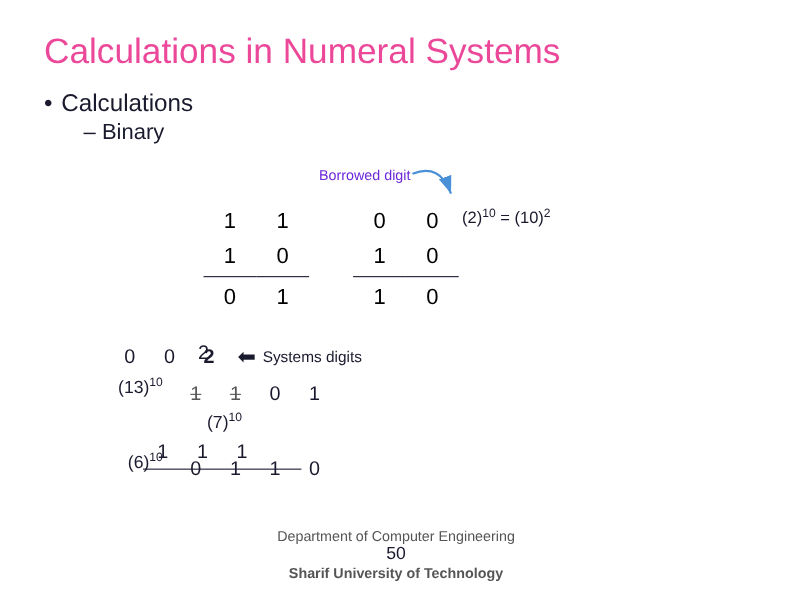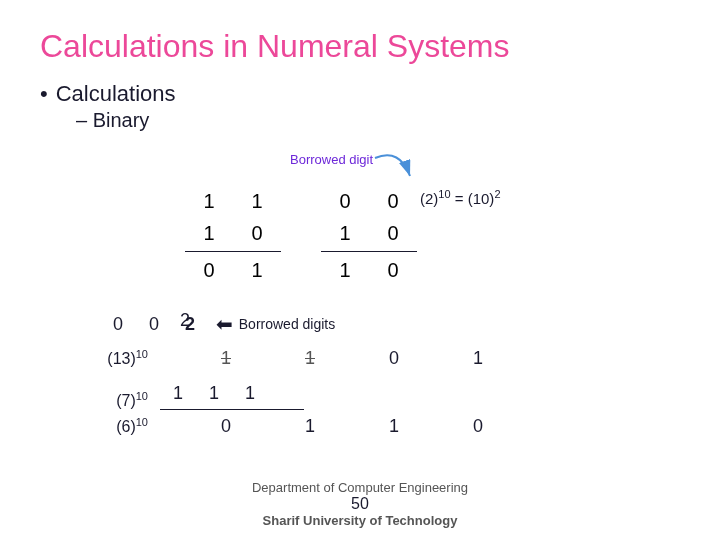--- a/index.html
+++ b/index.html
@@ -115,23 +115,21 @@
       font-size: 20px;
       color: #1a1a2e;
       margin-right: 6px;
     }
     .number-rows {
       margin-top: 4px;
     }
     .num-row {
       display: flex;
       flex-direction: row;
-      align-items: center;
       height: 32px;
-      gap: 48px;
     }
     .num-label {
       width: 60px;
       font-size: 16px;
       color: #1a1a2e;
       text-align: right;
       padding-right: 12px;
     }
     .num-cell {
       width: 36px;
@@ -257,35 +255,35 @@
 <div class="two-label">2</div>
 
 <div class="bottom-section">
 
   <div class="carry-row" style="margin-left:0;">
     <div class="carry-cell">0</div>
     <div class="carry-cell">0</div>
     <div class="carry-cell" style="font-weight:600;">2</div>
     <div class="borrowed-digits-label">
       <span class="arrow-left">⬅</span>
-      <span>Borrowed digits</span>
+      <span>Systems digits</span>
     </div>
   </div>
 
   <div class="number-rows">
 
     <div class="num-row">
       <div class="num-label">(13)<span class="superscript">10</span></div>
       <div class="num-cell crossed">1</div>
       <div class="num-cell crossed">1</div>
       <div class="num-cell">0</div>
       <div class="num-cell">1</div>
     </div>
 
-    <div style="display:flex; flex-direction:row; align-items:flex-end; height:36px;">
+    <div style="display:flex; flex-direction:column; align-items:center; height:36px;">
       <div class="num-label">(7)<span class="superscript">10</span></div>
       <div style="display:flex; flex-direction:column; width:144px;">
         <div style="display:flex; flex-direction:row;">
           <div class="num-cell">1</div>
           <div class="num-cell">1</div>
           <div class="num-cell">1</div>
         </div>
         <div class="num-divider" style="width:100%;"></div>
       </div>
     </div>

